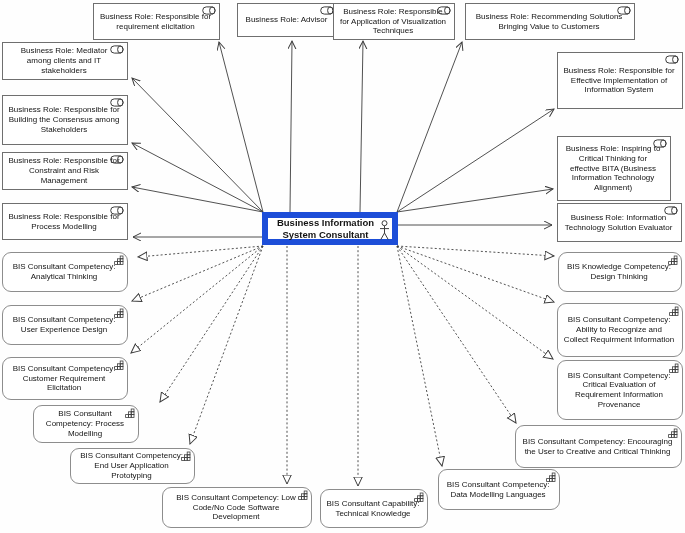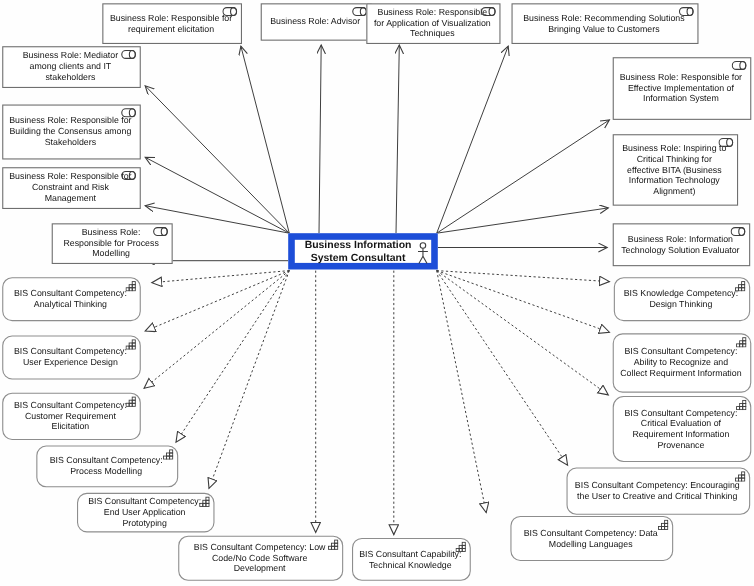--- a/index.html
+++ b/index.html
@@ -26,36 +26,36 @@
   .actor-pos{position:absolute;top:2px;right:2px;line-height:0;}
   
   .n-center{left:262px;top:212px;width:136px;height:33px;}
   .n-a1{left:93px;top:3px;width:127px;height:37px;}
   .n-a2{left:237px;top:3px;width:101px;height:34px;}
   .n-a3{left:333px;top:3px;width:122px;height:37px;}
   .n-a4{left:465px;top:3px;width:170px;height:37px;}
   .n-l1{left:2px;top:42px;width:126px;height:38px;}
   .n-l2{left:2px;top:95px;width:126px;height:50px;}
   .n-l3{left:2px;top:152px;width:126px;height:38px;}
-  .n-l4{left:2px;top:203px;width:110px;height:37px;margin-left:45px;}
+  .n-l4{left:2px;top:203px;width:126px;height:37px;}
   .n-r1{left:557px;top:52px;width:126px;height:57px;}
-  .n-r2{left:557px;top:122px;width:114px;height:65px;}
+  .n-r2{left:557px;top:136px;width:114px;height:65px;}
   .n-r3{left:557px;top:203px;width:125px;height:39px;}
   .n-c1{left:2px;top:252px;width:126px;height:40px;}
   .n-c2{left:2px;top:305px;width:126px;height:40px;}
   .n-c3{left:2px;top:357px;width:126px;height:43px;}
-  .n-c4{left:33px;top:405px;width:129px;height:38px;}
+  .n-c4{left:33px;top:405px;width:106px;height:38px;}
   .n-c5{left:70px;top:448px;width:125px;height:36px;}
   .n-c6{left:162px;top:487px;width:150px;height:41px;}
   .n-c7{left:320px;top:489px;width:108px;height:39px;}
-  .n-c8{left:464px;top:469px;width:148px;height:41px;}
+  .n-c8{left:438px;top:469px;width:122px;height:41px;}
   .n-c9{left:515px;top:425px;width:167px;height:43px;align-items:center;}
   .n-c10{left:558px;top:252px;width:124px;height:40px;}
   .n-c11{left:557px;top:303px;width:126px;height:54px;}
-  .n-c12{left:557px;top:360px;width:126px;height:60px;border-radius:10px;}
+  .n-c12{left:557px;top:360px;width:126px;height:60px;}
 </style>
 </head>
 <body>
 
 <div id="canvas">
 
   <svg id="wires" viewBox="0 0 685 533">
     <defs>
       <marker id="mOpen" markerWidth="10" markerHeight="10" refX="8" refY="4" orient="auto" markerUnits="userSpaceOnUse">
         <path d="M0,0 L8,4 L0,8" fill="none" stroke="#3d3d3d" stroke-width="1"></path>

